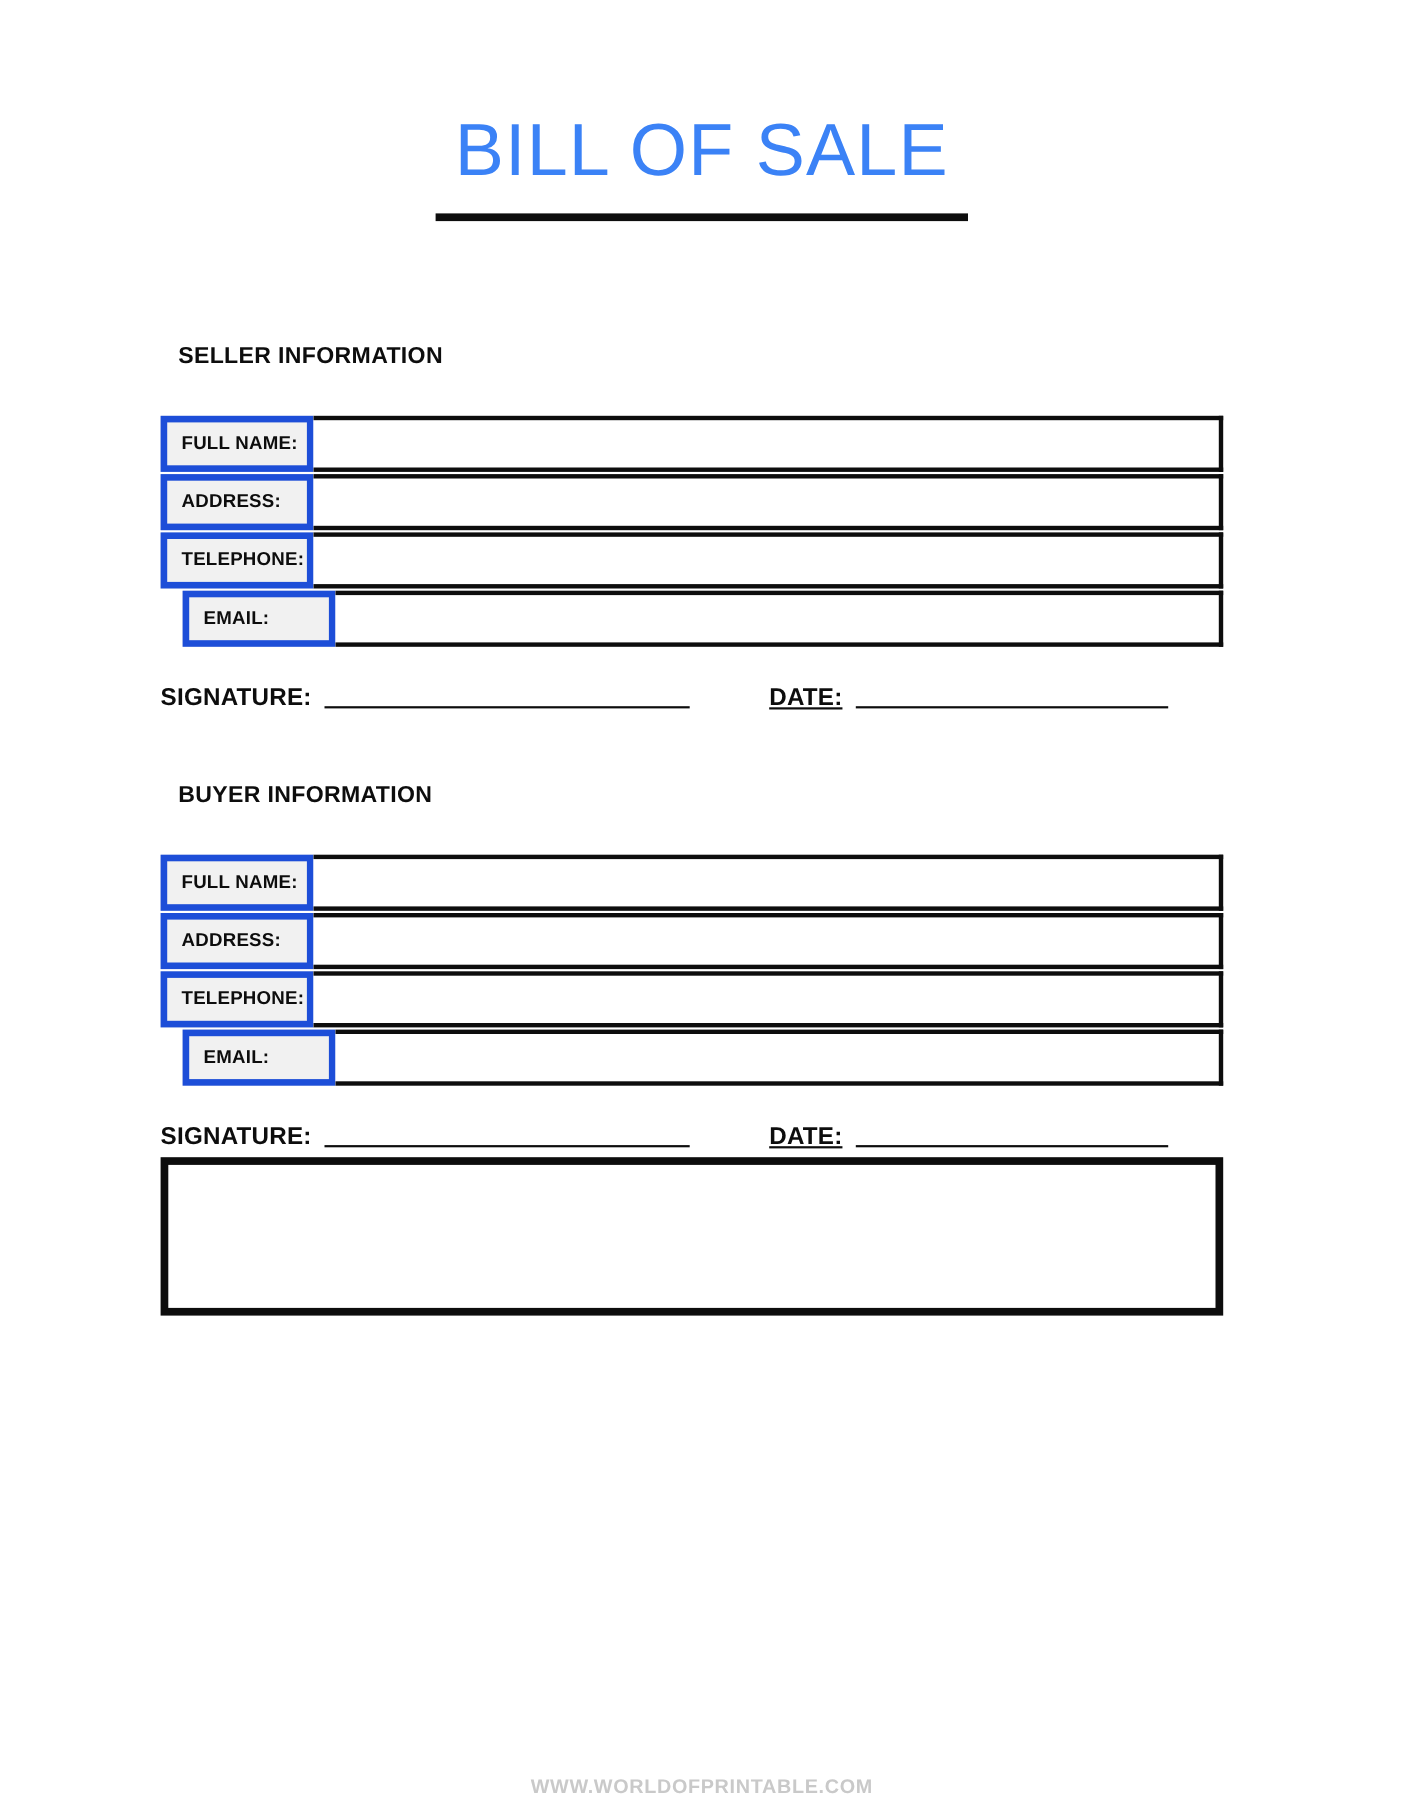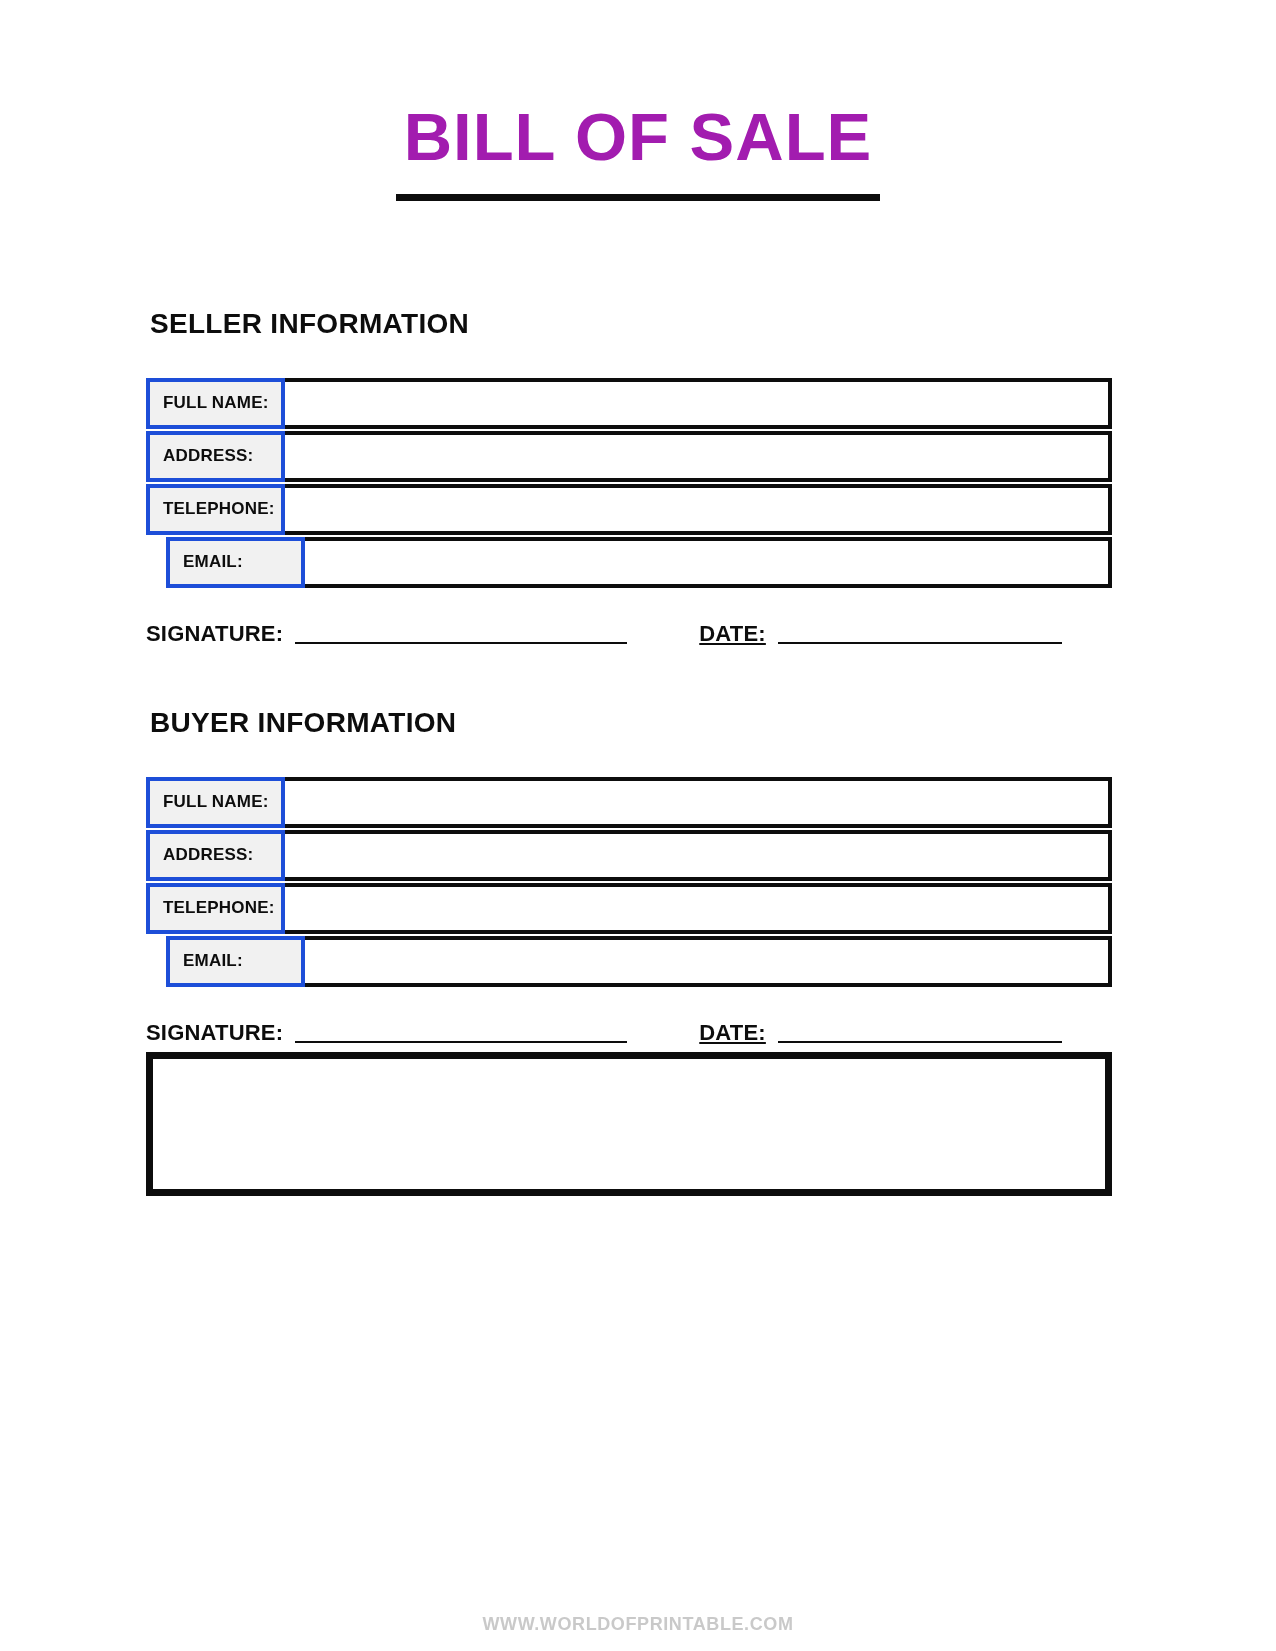--- a/index.html
+++ b/index.html
@@ -15,50 +15,50 @@
     padding:0 164px 0 146px;
     overflow:hidden;
     background:#ffffff;
   }
   
   .title-wrap{margin:0 -164px 0 -146px;text-align:center;}
   h1{
     margin:100px 0 0 0;
     font-size:67px;
     line-height:1.1;
-    font-weight:700;
+    font-weight:400;
     letter-spacing:1px;
-    color:#a21caf;
+    color:#3b82f6;
   }
   .title-underline{
     width:484px;height:7px;
     background:#0d0d0d;
     margin:20px auto 0 auto;
   }
   
   h2{
-    margin:4px;
-    font-size:28px;
+    margin:16px;
+    font-size:21px;
     line-height:25px;
     font-weight:800;
     letter-spacing:0.3px;
     color:#0d0d0d;
   }
   .seller-section h2{margin-top:110px;}
   .buyer-section h2{margin-top:66px;}
   .property-section h2{margin-top:56px;}
   
   .info-table{margin-top:42px;}
   .info-row{display:flex;height:51px;margin-bottom:2px;}
   .info-row:last-child{margin-bottom:0;padding-left:20px;}
   .label-cell{
     box-sizing:border-box;
     width:139px;
     background:#f1f1f1;
-    border:4px solid #1d4ed8;
+    border:6px solid #1d4ed8;
     display:flex;align-items:center;
     padding-left:13px;
     font-size:17px;font-weight:700;
     letter-spacing:0.2px;
   }
   .value-cell{
     box-sizing:border-box;
     flex:1;
     background:#ffffff;
     border:4px solid #0d0d0d;

